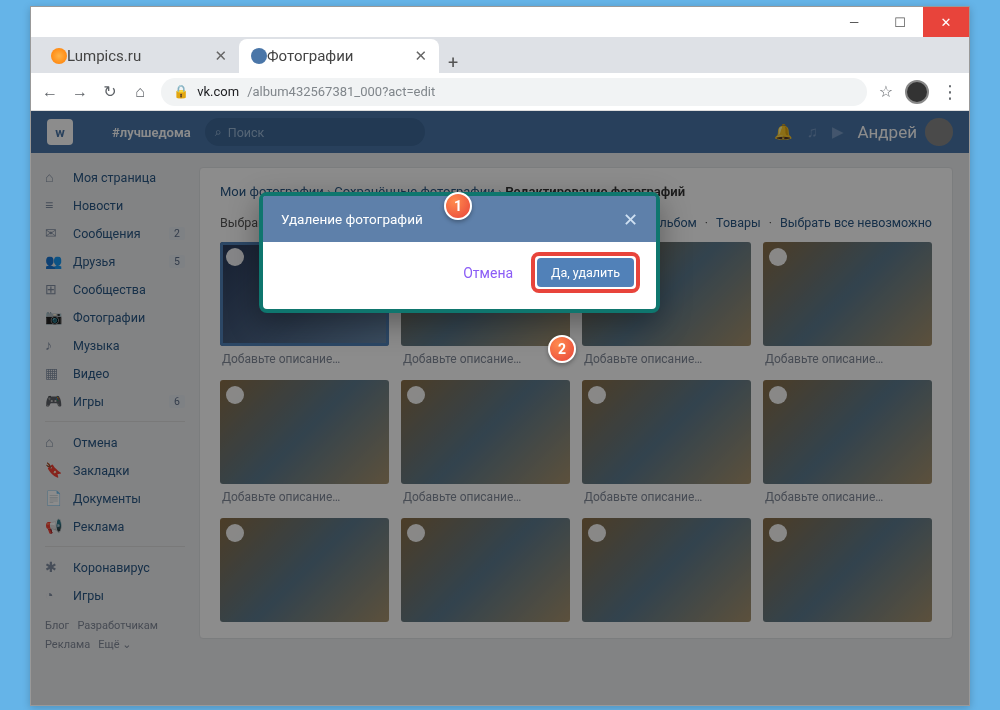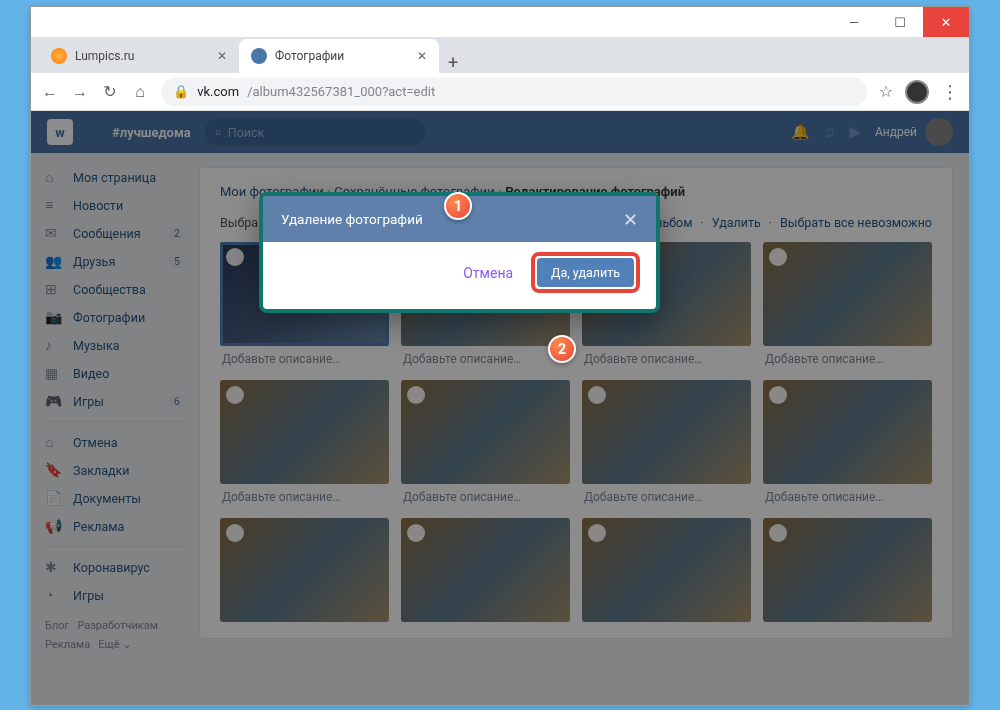--- a/index.html
+++ b/index.html
@@ -7,21 +7,21 @@
 
 
 .window { position:absolute; top:6px; left:30px; width:940px; height:700px; background:#fff; border:1px solid #999; box-shadow:0 2px 8px rgba(0,0,0,.2); }
 .titlebar { height:30px; background:#fff; display:flex; align-items:center; justify-content:flex-end; }
 .winbtns { display:flex; }
 .winbtns div { width:46px; height:30px; display:flex; align-items:center; justify-content:center; color:#555; font-size:13px; }
 .winbtns .close { background:#e8443b; color:#fff; }
 
 
 .tabstrip { height:36px; background:#dee1e6; display:flex; align-items:flex-end; padding-left:8px; }
-.tab { height:34px; background:#dee1e6; border-radius:8px 8px 0 0; display:flex; align-items:center; padding:0 12px; font-size:12px; color:#444; max-width:220px; min-width:200px; gap:8px; }
+.tab { height:34px; background:#dee1e6; border-radius:8px 8px 0 0; display:flex; align-items:center; padding:0 12px; font-size:15px; color:#444; max-width:220px; min-width:200px; gap:0; }
 .tab.active { background:#fff; }
 .tab .favicon { width:16px; height:16px; border-radius:50%; background:#4a76a8; display:inline-block; }
 .tab.lumpics .favicon { background:radial-gradient(circle,#ffb347,#ff7b00); }
 .tab .tabclose { margin-left:auto; color:#666; }
 .newtab { width:28px; text-align:center; color:#555; font-size:18px; }
 
 
 .addrbar { height:38px; background:#fff; border-bottom:1px solid #ddd; display:flex; align-items:center; padding:0 10px; gap:12px; color:#5f6368; }
 .addrbar .nav-ico { font-size:16px; width:18px; text-align:center; }
 .omnibox { flex:1; height:28px; background:#f1f3f4; border-radius:14px; display:flex; align-items:center; padding:0 12px; gap:8px; font-size:13px; color:#202124; }
@@ -33,21 +33,21 @@
 
 
 .vk-wrap { position:relative; height:calc(100% - 104px); overflow:hidden; }
 .vk-dimmer { position:absolute; inset:0; background:rgba(0,0,0,.45); z-index:5; pointer-events:none; }
 .vk-header { height:42px; background:#4a76a8; display:flex; align-items:center; padding:0 16px; gap:14px; color:#cfe0f2; font-size:13px; }
 .vk-logo { width:26px; height:26px; background:#fff; border-radius:4px; color:#4a76a8; font-weight:bold; display:flex; align-items:center; justify-content:center; font-size:13px; }
 .vk-hash { color:#fff; font-weight:600;margin-left:25px; }
 .vk-search { background:#3e6898; border-radius:14px; height:28px; width:220px; display:flex; align-items:center; padding:0 10px; color:#9bb8d6; font-size:12.5px; gap:6px; }
 .vk-hspace { flex:1; }
 .vk-hico { color:#7a9cc6; font-size:15px; }
-.vk-user { color:#fff; font-size:12px; display:flex; align-items:center; gap:8px; }
+.vk-user { color:#fff; font-size:17px; display:flex; align-items:center; gap:8px; }
 .vk-user .ava { width:28px; height:28px; border-radius:50%; background:#888; }
 
 .vk-body { display:flex; height:calc(100% - 42px); background:#edeef0; }
 .vk-side { width:168px; padding:10px 0; font-size:12.5px; }
 .side-item { display:flex; align-items:center; padding:6px 14px; color:#2a5885; gap:10px; }
 .side-item .ico { width:18px; color:#828fa3; font-size:14px; }
 .side-item .badge { margin-left:auto; background:#e5ebf1; color:#60708a; border-radius:3px; padding:0 5px; font-size:10.5px; }
 .side-sep { height:1px; background:#ddd; margin:6px 14px; }
 .side-foot { padding:8px 14px; color:#828a99; font-size:11px; line-height:1.7; }
 
@@ -220,21 +220,21 @@
             <span>›</span>
             <a>Сохранённые фотографии</a>
             <span>›</span>
             <b>Редактирование фотографий</b>
           </div>
           <div class="toolbar">
             <span><span>Выбрано </span><b>2</b><span> из 14 фотографий</span></span>
             <span class="sp"></span>
             <a>Перенести в альбом</a>
             <span>·</span>
-            <a>Удалить</a>
+            <a>Товары</a>
             <span>·</span>
             <a>Выбрать все невозможно</a>
           </div>
           <div class="grid">
 
             <div class="card sel">
                 <div class="thumb" style="background:linear-gradient(135deg,#2a3a5a,#6b8cae);">
                   <span class="chk"></span>
                 </div>
                 <div class="cap">Добавьте описание…</div>

